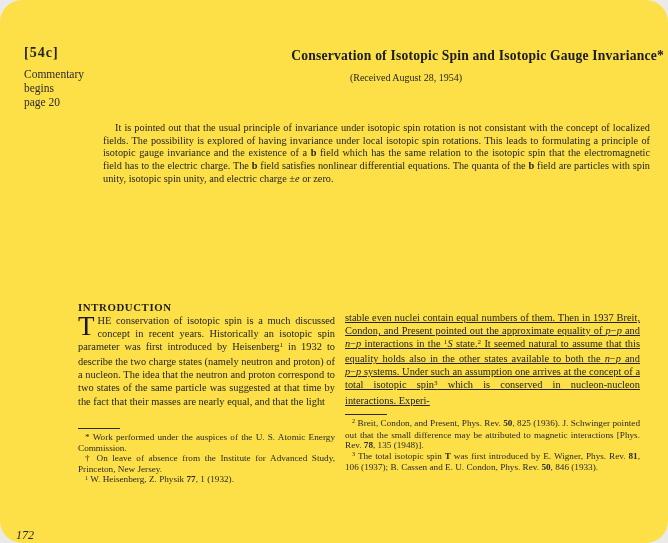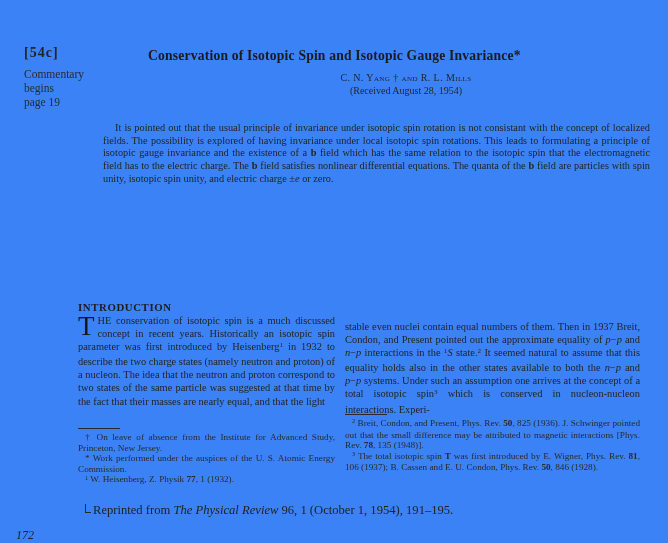--- a/index.html
+++ b/index.html
@@ -3,35 +3,35 @@
 <meta charset="utf-8">
 <style>
   html,body{margin:0;padding:0;}
   body{
     width:668px;height:543px;
     background:#eaeaea;
     font-family:"Liberation Serif","DejaVu Serif",serif;
     color:#1f1f1f;
     overflow:hidden;
   }
-  .page{position:relative;width:668px;height:543px;background:#3b82f6;}
+  .page{position:relative;width:668px;height:543px;background:#fde047;border-radius:22px;}
 
   .marker{
     position:absolute;left:24px;top:45px;
     font-size:14px;font-weight:bold;letter-spacing:1px;color:#242424;
   }
   .margin-note{
     position:absolute;left:24px;top:67px;
     font-size:11.5px;line-height:14px;color:#2b2b2b;
     white-space:pre-line;
   }
 
   .title{
     position:absolute;left:148px;top:48px;width:516px;
-    text-align:left;font-size:13.6px;font-weight:bold;
+    text-align:right;font-size:13.6px;font-weight:bold;
     letter-spacing:0.2px;color:#1b1b1b;
   }
   .byline{
     position:absolute;left:148px;top:72px;width:516px;
     text-align:center;font-size:10px;line-height:12.8px;color:#262626;
   }
   .authors{font-variant:small-caps;letter-spacing:0.4px;}
   .affiliation{font-style:italic;font-size:9.8px;}
   .received{font-size:10px;}
 
@@ -45,21 +45,21 @@
     position:absolute;left:78px;top:301px;width:257px;
     text-align:left;font-weight:bold;font-size:10.8px;
     letter-spacing:0.6px;color:#1d1d1d;
   }
 
   .col{
     position:absolute;
     font-size:10.4px;line-height:13.1px;text-align:justify;color:#242424;
   }
   .col-left{left:78px;top:314px;width:257px;}
-  .col-right{left:345px;top:320px;width:295px;}
+  .col-right{left:345px;top:311px;width:295px;text-decoration:underline;}
 
   .dropcap{
     float:left;
     font-size:27px;line-height:23px;
     padding:1px 3px 0 0;
     color:#161616;
   }
 
   .fn-rule{
     position:absolute;height:0;width:42px;
@@ -96,53 +96,49 @@
 </style>
 </head>
 <body>
 
 <div class="page">
 
   <div class="marker">[54c]</div>
 
   <div class="margin-note">Commentary
 begins
-page 19</div>
+page 20</div>
 
   <div class="title">Conservation of Isotopic Spin and Isotopic Gauge Invariance*</div>
 
   <div class="byline">
-    <div class="authors">C. N. Yang † and R. L. Mills</div>
     <div class="received">(Received August 28, 1954)</div>
   </div>
 
   <div class="abstract"><span>It is pointed out that the usual principle of invariance under isotopic spin rotation is not consistant with the concept of localized fields. The possibility is explored of having invariance under local isotopic spin rotations. This leads to formulating a principle of isotopic gauge invariance and the existence of a </span><span class="seg-b">b</span><span> field which has the same relation to the isotopic spin that the electromagnetic field has to the electric charge. The </span><span class="seg-b">b</span><span> field satisfies nonlinear differential equations. The quanta of the </span><span class="seg-b">b</span><span> field are particles with spin unity, isotopic spin unity, and electric charge ±</span><span class="seg-i">e</span><span> or zero.</span></div>
 
   <div class="section-heading">INTRODUCTION</div>
 
   <div class="col col-left">
     <span class="dropcap">T</span><span><span>HE conservation of isotopic spin is a much discussed concept in recent years. Historically an isotopic spin parameter was first introduced by Heisenberg</span><span class="seg-sup">1</span><span> in 1932 to describe the two charge states (namely neutron and proton) of a nucleon. The idea that the neutron and proton correspond to two states of the same particle was suggested at that time by the fact that their masses are nearly equal, and that the light</span></span>
   </div>
 
   <div class="col col-right">
     <span><span>stable even nuclei contain equal numbers of them. Then in 1937 Breit, Condon, and Present pointed out the approximate equality of </span><span class="seg-i">p</span><span>−</span><span class="seg-i">p</span><span> and </span><span class="seg-i">n</span><span>−</span><span class="seg-i">p</span><span> interactions in the </span><span class="seg-sup">1</span><span class="seg-i">S</span><span> state.</span><span class="seg-sup">2</span><span> It seemed natural to assume that this equality holds also in the other states available to both the </span><span class="seg-i">n</span><span>−</span><span class="seg-i">p</span><span> and </span><span class="seg-i">p</span><span>−</span><span class="seg-i">p</span><span> systems. Under such an assumption one arrives at the concept of a total isotopic spin</span><span class="seg-sup">3</span><span> which is conserved in nucleon-nucleon interactions. Experi-</span></span>
   </div>
 
   <div class="fn-rule fn-rule-left"></div>
   <div class="footnotes footnotes-left">
+    <p><span>* Work performed under the auspices of the U. S. Atomic Energy Commission.</span></p>
     <p><span>† On leave of absence from the Institute for Advanced Study, Princeton, New Jersey.</span></p>
-    <p><span>* Work performed under the auspices of the U. S. Atomic Energy Commission.</span></p>
     <p><span class="seg-sup">1</span><span> W. Heisenberg, Z. Physik </span><span class="seg-b">77</span><span>, 1 (1932).</span></p>
   </div>
 
   <div class="fn-rule fn-rule-right"></div>
   <div class="footnotes footnotes-right">
     <p><span class="seg-sup">2</span><span> Breit, Condon, and Present, Phys. Rev. </span><span class="seg-b">50</span><span>, 825 (1936). J. Schwinger pointed out that the small difference may be attributed to magnetic interactions [Phys. Rev. </span><span class="seg-b">78</span><span>, 135 (1948)].</span></p>
-    <p><span class="seg-sup">3</span><span> The total isotopic spin </span><span class="seg-b">T</span><span> was first introduced by E. Wigner, Phys. Rev. </span><span class="seg-b">81</span><span>, 106 (1937); B. Cassen and E. U. Condon, Phys. Rev. </span><span class="seg-b">50</span><span>, 846 (1928).</span></p>
+    <p><span class="seg-sup">3</span><span> The total isotopic spin </span><span class="seg-b">T</span><span> was first introduced by E. Wigner, Phys. Rev. </span><span class="seg-b">81</span><span>, 106 (1937); B. Cassen and E. U. Condon, Phys. Rev. </span><span class="seg-b">50</span><span>, 846 (1933).</span></p>
   </div>
 
   <div class="footer-page-number">172</div>
 
-  <div class="reprint-line">
-    <span class="half-bracket"></span><span><span>Reprinted from </span><span class="seg-i">The Physical Review</span><span> 96, 1 (October 1, 1954), 191–195.</span></span>
-  </div>
 
 </div>
 
 </body></html>

